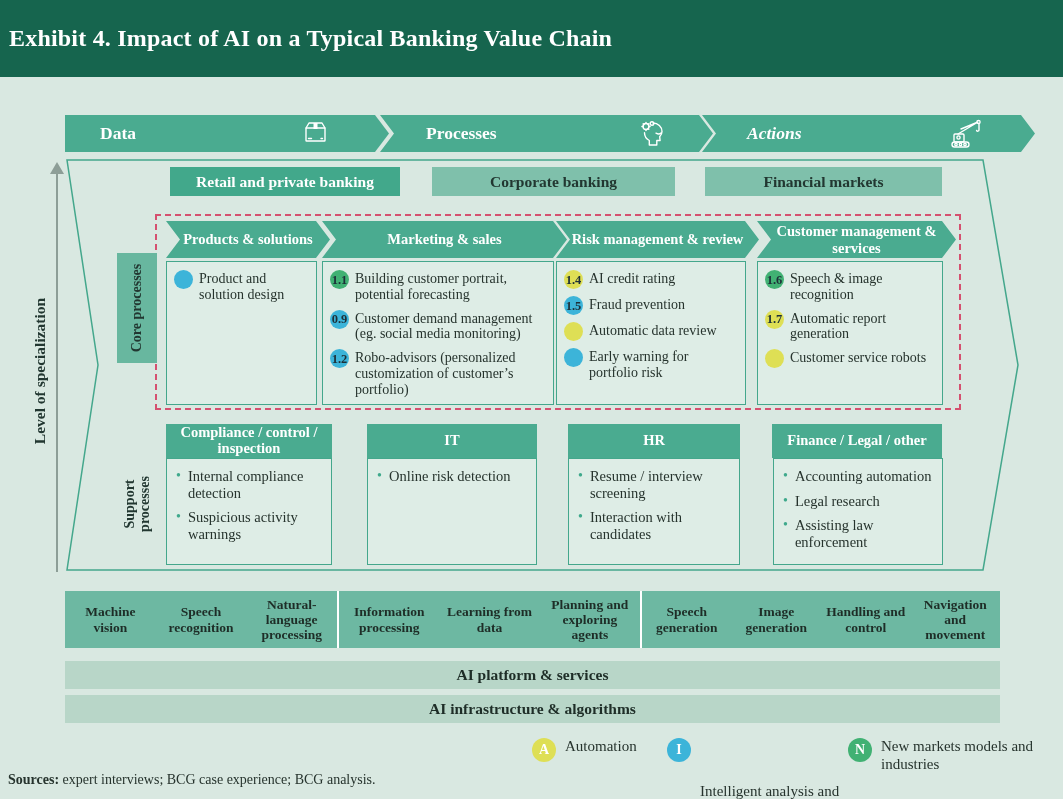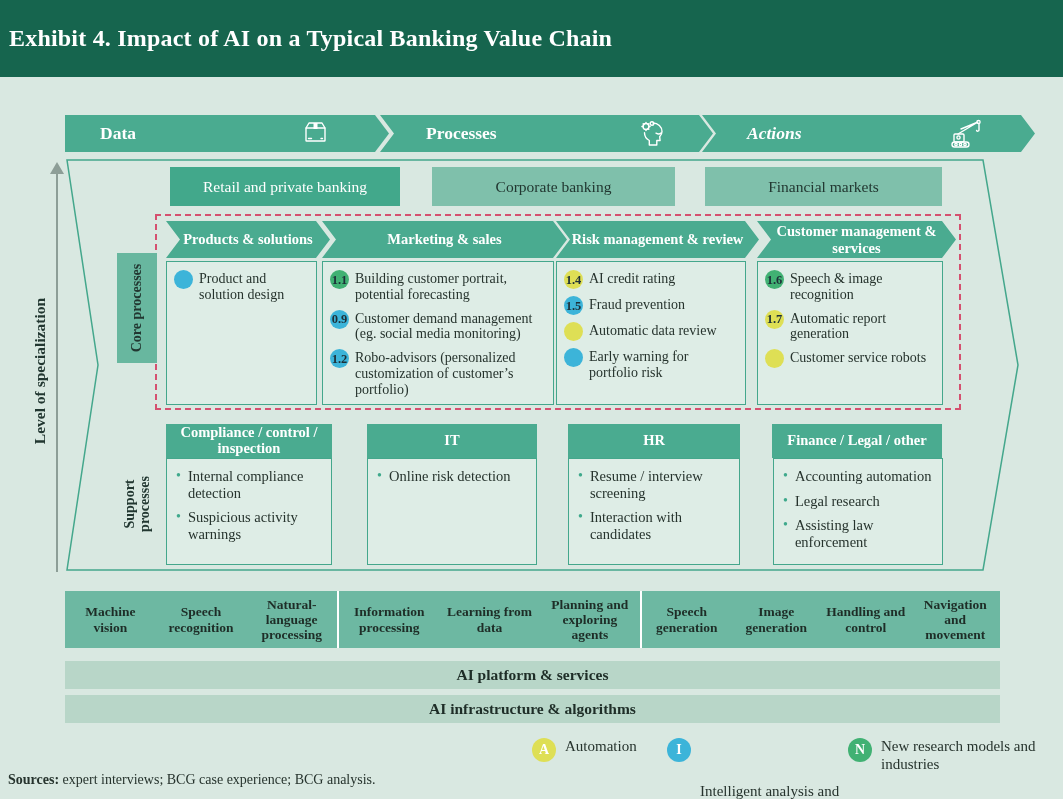--- a/index.html
+++ b/index.html
@@ -22,21 +22,21 @@
   
   .container-outline { position:absolute; left:60px; top:155px; }
 
   
   .axis-line { position:absolute; left:56px; top:173px; width:2px; height:399px; background:#8d9e97; }
   .axis-head { position:absolute; left:50px; top:162px; width:0; height:0; border-left:7px solid transparent; border-right:7px solid transparent; border-bottom:12px solid #8d9e97; }
   .vlabel { position:absolute; transform:translate(-50%,-50%) rotate(-90deg); font-weight:bold; color:#223731; text-align:center; white-space:nowrap; }
   .vlabel.wrap { white-space:normal; line-height:1.1; }
 
   
-  .seg { position:absolute; top:167px; height:39px; display:flex; align-items:center; justify-content:center; font-weight:normal; font-size:15.5px; text-align:center; }
+  .seg { position:absolute; top:167px; height:29px; display:flex; align-items:center; justify-content:center; font-weight:bold; font-size:15.5px; text-align:center; }
   .seg-primary { background:#42a88b; color:#ffffff; }
   .seg-secondary { background:#7fc0ab; color:#223731; }
 
   
   .dashed-frame { position:absolute; left:155px; top:214px; width:806px; height:196px; border:2px dashed #d5506f; }
   .core-label-block { position:absolute; left:117px; top:253px; width:40px; height:110px; background:#68b79f; }
   .col-header { position:absolute; top:221px; height:37px; background:#4aab90; color:#fff; font-weight:bold; font-size:14.5px; text-align:center; display:flex; align-items:center; justify-content:center; line-height:1.12; padding:0 14px; }
   .panel { position:absolute; background:#deede6; border:1px solid #44a78c; }
   .core-panel { top:261px; height:144px; padding:8px 8px 0 7px;font-family:Liberation Serif, serif; }
   .item { display:flex; margin-bottom:7px; }
@@ -303,21 +303,21 @@
     <div class="legend-entry" style="left:147px;">
       <span class="legend-circle badge-I">
           <span>I</span>
         </span>
       <span class="legend-label" style="width:142px;margin-top:45px;">Intelligent analysis and decision-making</span>
     </div>
     <div class="legend-entry" style="left:328px;">
       <span class="legend-circle badge-N">
           <span>N</span>
         </span>
-      <span class="legend-label" style="width:155px;">New research models and industries</span>
+      <span class="legend-label" style="width:155px;">New markets models and industries</span>
     </div>
   </div>
 
   <div class="sources">
     <b>Sources:</b><span> expert interviews; BCG case experience; BCG analysis.</span>
   </div>
 
 </div>
 
 </body></html>

